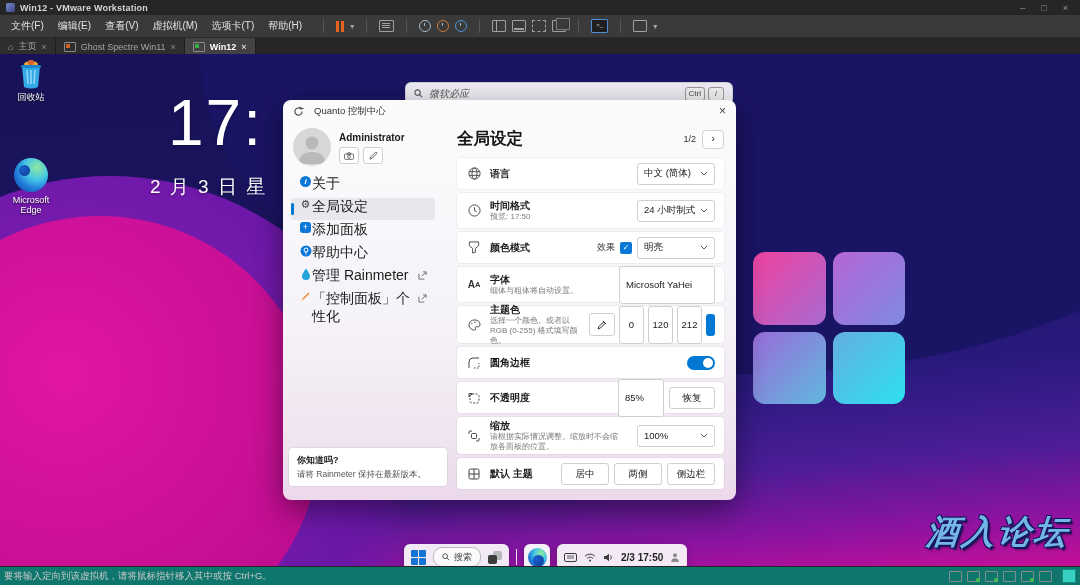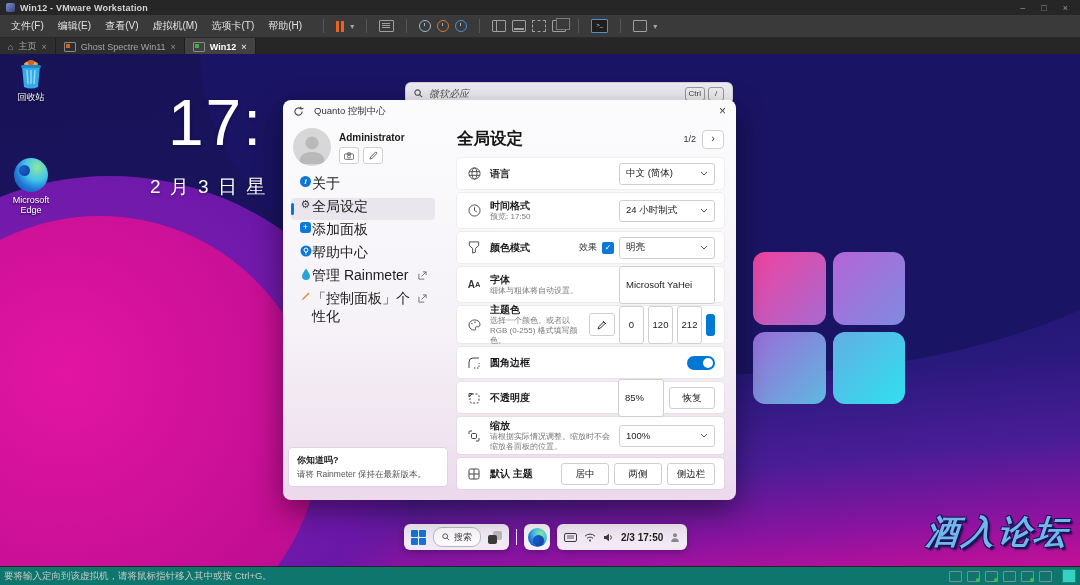--- a/index.html
+++ b/index.html
@@ -100,37 +100,37 @@
   .nextbtn{margin-left:6px;width:20px;height:17px;border:1px solid #d0d0d0;border-radius:4px;background:#fff;color:#333;font-size:11px;line-height:15px;text-align:center;}
   .nextbtn::before{content:"›";}
   .rows{margin-left:12px;}
   .card{background:#fff;border-radius:4px;margin-bottom:4px;display:flex;align-items:center;gap:8px;padding:0 9px;box-sizing:border-box;height:31px;box-shadow:0 0 0 1px rgba(0,0,0,.04);}
   .card.h35{height:35px;} .card.h37{height:37px;}
   .ricon{width:16px;flex:none;display:flex;align-items:center;justify-content:center;color:#333;}
   .rtext{min-width:0;}
   .rlabel{font-size:10px;font-weight:bold;color:#1b1b1b;line-height:1.2;}
   .rsub{font-size:8px;color:#7a7a7a;line-height:1.25;}
   .rctrl{margin-left:auto;display:flex;align-items:center;gap:5px;}
-  .dropdown{width:96px;height:22px;border:1px solid #cfcfcf;border-radius:3px;background:#fff;display:flex;align-items:center;padding:0 6px;box-sizing:border-box;font-size:9.5px;color:#1a1a1a;}
+  .dropdown{width:78px;height:22px;border:1px solid #cfcfcf;border-radius:3px;background:#fff;display:flex;align-items:center;padding:0 6px;box-sizing:border-box;font-size:9.5px;color:#1a1a1a;}
   .dropdown .chev{margin-left:auto;}
   .tinput{height:38px;border:1px solid #cfcfcf;border-radius:3px;background:#fff;font-size:9.5px;color:#1a1a1a;padding:0 6px;box-sizing:border-box;font-family:inherit;}
   .w96{width:96px;} .w46{width:46px;text-align:left;}
   .rgb{width:25px;text-align:center;padding:0 2px;}
   .effect-label{font-size:9px;color:#333;}
   .checkbox{width:12px;height:12px;border-radius:2px;background:#0b78d7;color:#fff;font-size:8px;line-height:12px;text-align:center;}
   .checkbox::before{content:"✓";}
   .dropperbtn{width:24px;height:21px;border:1px solid #cfcfcf;border-radius:3px;background:#fff;display:flex;align-items:center;justify-content:center;}
   .swatch{width:9px;height:22px;border-radius:3px;background:#0078d4;}
   .toggle{width:28px;height:14px;border-radius:7px;background:#0078d4;position:relative;}
   .toggle::after{content:'';position:absolute;right:2px;top:2px;width:10px;height:10px;border-radius:50%;background:#fff;}
   .smallbtn{height:22px;min-width:46px;border:1px solid #cfcfcf;border-radius:3px;background:#fff;font-size:9.5px;color:#1a1a1a;line-height:20px;text-align:center;padding:0 6px;box-sizing:border-box;}
   .themebtn{min-width:48px;}
 
   
-  .taskbar{position:absolute;left:404px;top:470px;display:flex;align-items:center;gap:7px;z-index:2;}
+  .taskbar{position:absolute;left:404px;top:490px;display:flex;align-items:center;gap:7px;z-index:2;}
   .pill{height:26px;background:rgba(252,252,253,.92);border-radius:6px;display:flex;align-items:center;gap:7px;padding:0 7px;box-shadow:0 2px 6px rgba(0,0,0,.25);}
   .winlogo{width:15px;height:15px;display:grid;grid-template-columns:1fr 1fr;grid-template-rows:1fr 1fr;gap:1px;}
   .winlogo i{background:#1573d6;display:block;border-radius:1px;}
   .searchpill{height:18px;border:1px solid #b9b9b9;border-radius:9px;background:rgba(255,255,255,.7);display:flex;align-items:center;gap:4px;padding:0 8px;font-size:9px;color:#444;}
   .taskview{width:14px;height:13px;position:relative;}
   .taskview::before{content:'';position:absolute;right:0;top:0;width:9px;height:9px;background:#b9b9b9;border-radius:2px;}
   .taskview::after{content:'';position:absolute;left:0;bottom:0;width:9px;height:9px;background:#3c3c3c;border-radius:2px;}
   .tsep{width:1px;height:16px;background:rgba(255,255,255,.85);}
   .edgebtn{width:26px;height:26px;border-radius:6px;background:rgba(252,252,253,.95);display:flex;align-items:center;justify-content:center;box-shadow:0 2px 6px rgba(0,0,0,.25);}
   .edgeball{width:19px;height:19px;border-radius:50%;background:radial-gradient(circle at 68% 28%,#8fe8a0 0%,#43c4e8 38%,#1f7ad8 64%,#1244aa 100%);position:relative;overflow:hidden;}

